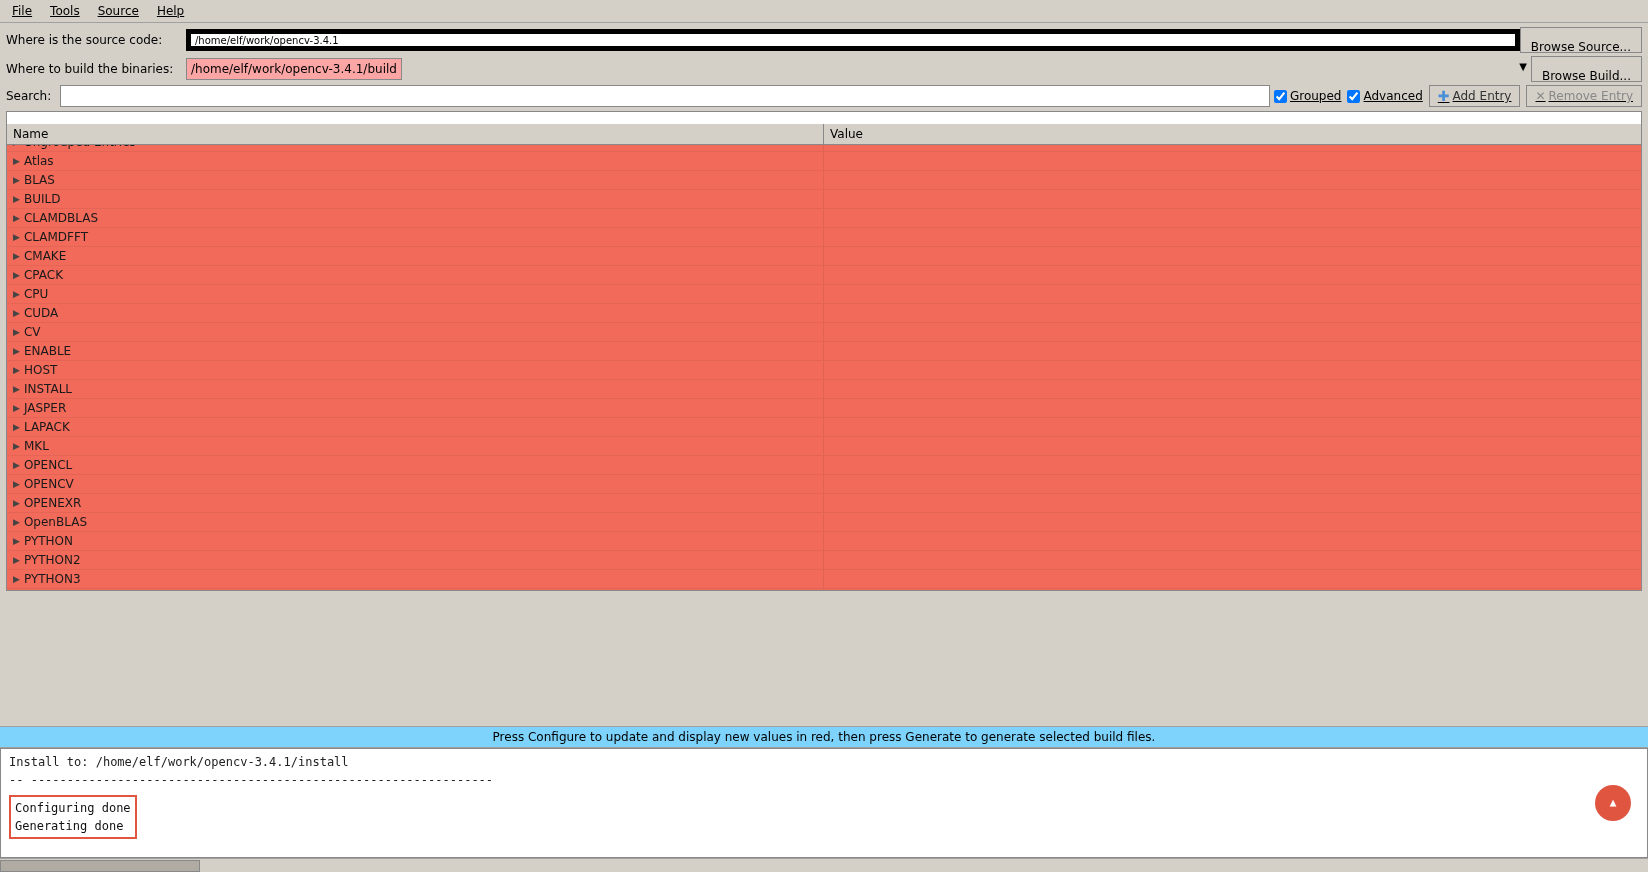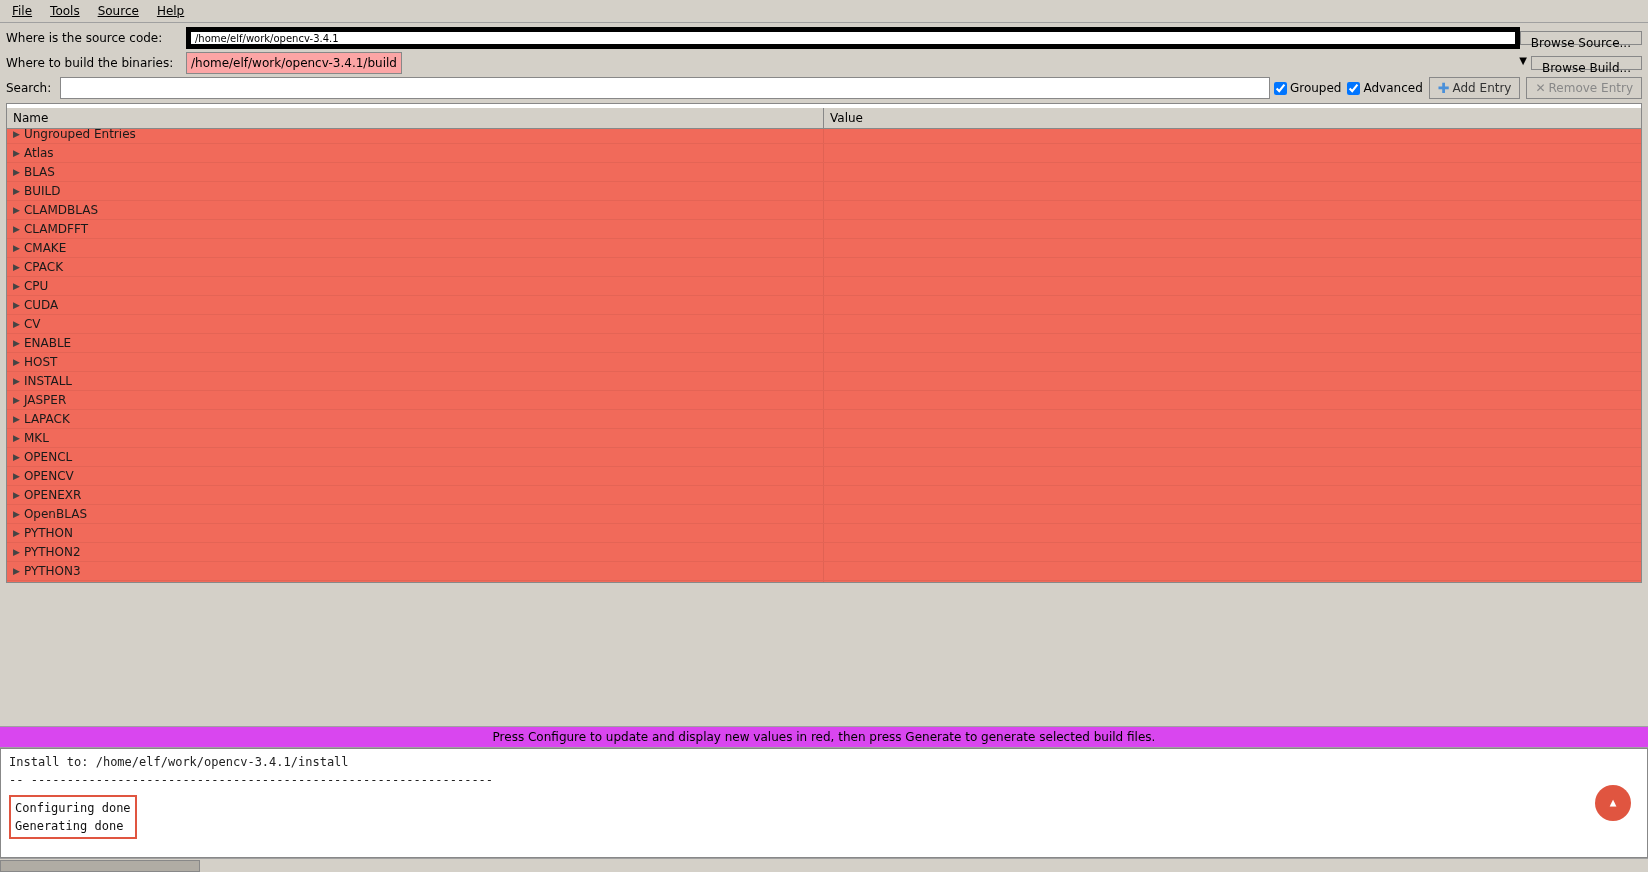--- a/index.html
+++ b/index.html
@@ -73,21 +73,21 @@
     .path-select-wrapper::after {
       content: '▼';
       position: absolute;
       right: 4px;
       top: 3px;
       font-size: 10px;
       pointer-events: none;
     }
     .browse-btn {
       height: 14px;
-      padding: 4px 10px;
+      padding: 12px 10px;
       background: #d4d0c8;
       border: 1px solid #888;
       font-size: 12px;
       cursor: pointer;
       white-space: nowrap;
       font-family: inherit;
     }
 
     
     .search-row {
@@ -106,20 +106,21 @@
       border: 1px solid #888;
       background: white;
       padding: 0 4px;
       font-size: 12px;
       font-family: inherit;
     }
     .search-options {
       display: flex;
       align-items: center;
       gap: 6px;
+      text-decoration: underline;
     }
     .checkbox-label {
       display: flex;
       align-items: center;
       gap: 3px;
       font-size: 12px;
       cursor: pointer;
     }
     .checkbox-label input { cursor: pointer; }
 
@@ -167,21 +168,21 @@
       overflow-y: auto;
       max-height: 480px;
     }
 
     .table-header {
       display: grid;
       grid-template-columns: 1fr 1fr;
       background: #d4d0c8;
       border-bottom: 1px solid #888;
       position: sticky;
-      top: 4px;
+      top: 12px;
       z-index: 1;
     }
     .table-header-cell {
       padding: 3px 6px;
       font-size: 12px;
       border-right: 1px solid #888;
     }
     .table-header-cell:last-child { border-right: none; }
 
     
@@ -204,21 +205,21 @@
       border-right: 1px solid rgba(0,0,0,0.07);
     }
     .tree-cell:last-child { border-right: none; }
     .tree-arrow {
       font-size: 9px;
       color: #444;
     }
 
     
     .status-bar {
-      background: #d946ef;
+      background: #7dd3fc;
       padding: 3px 6px;
       font-size: 12px;
       text-align: center;
       border-top: 1px solid #a0a0a0;
       border-bottom: 1px solid #a0a0a0;
     }
 
     
     .action-row {
       display: flex;

